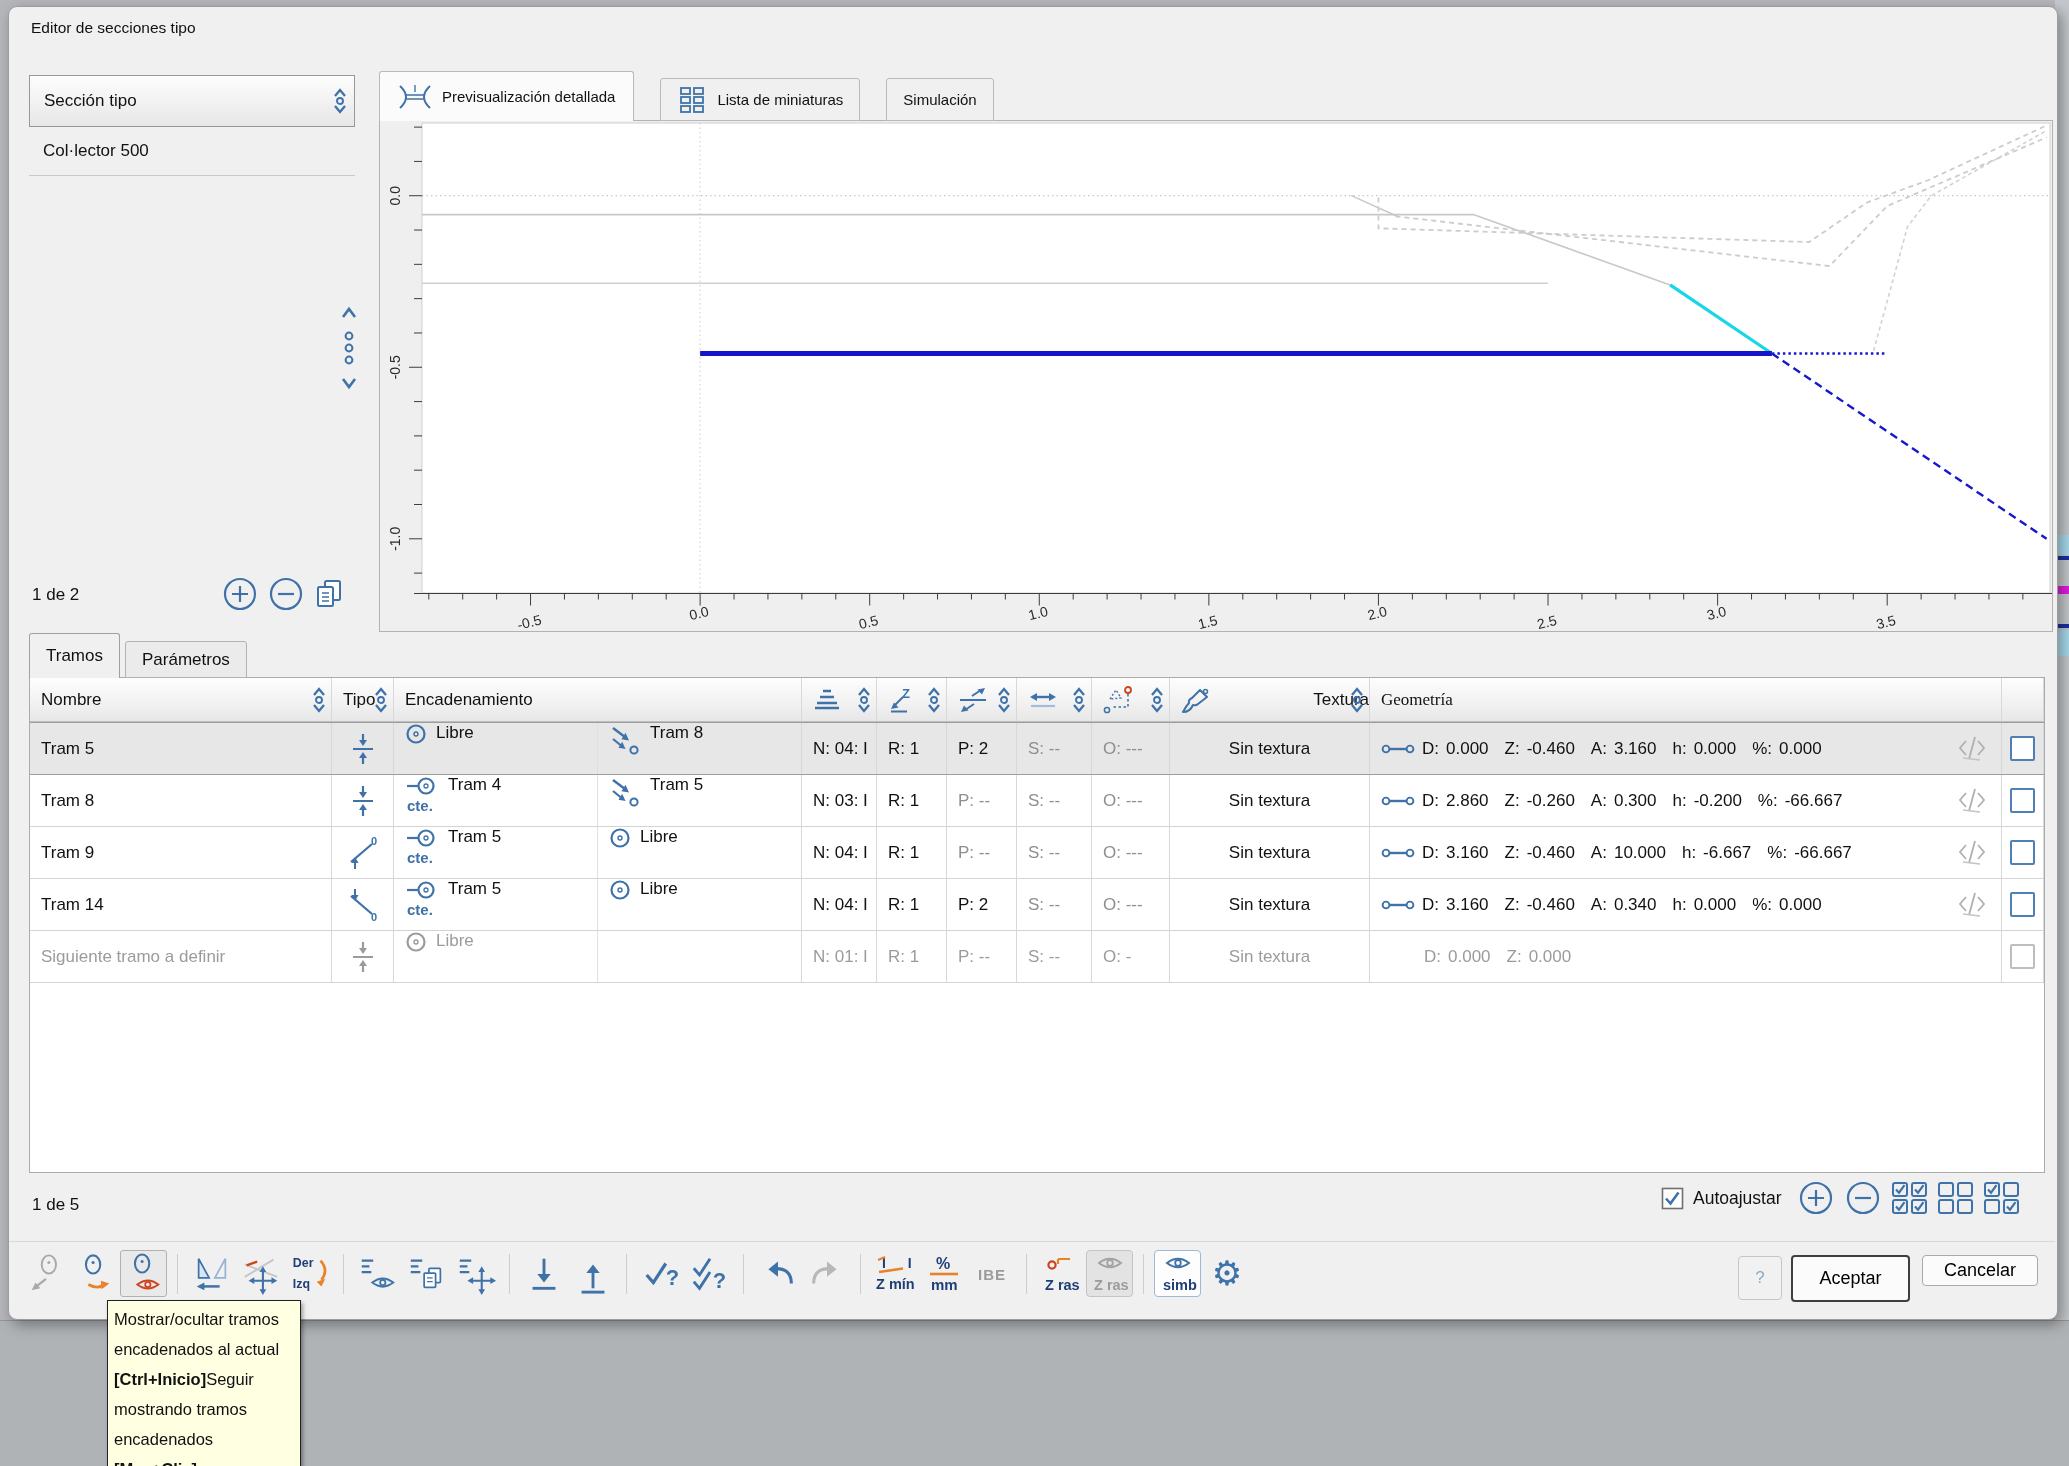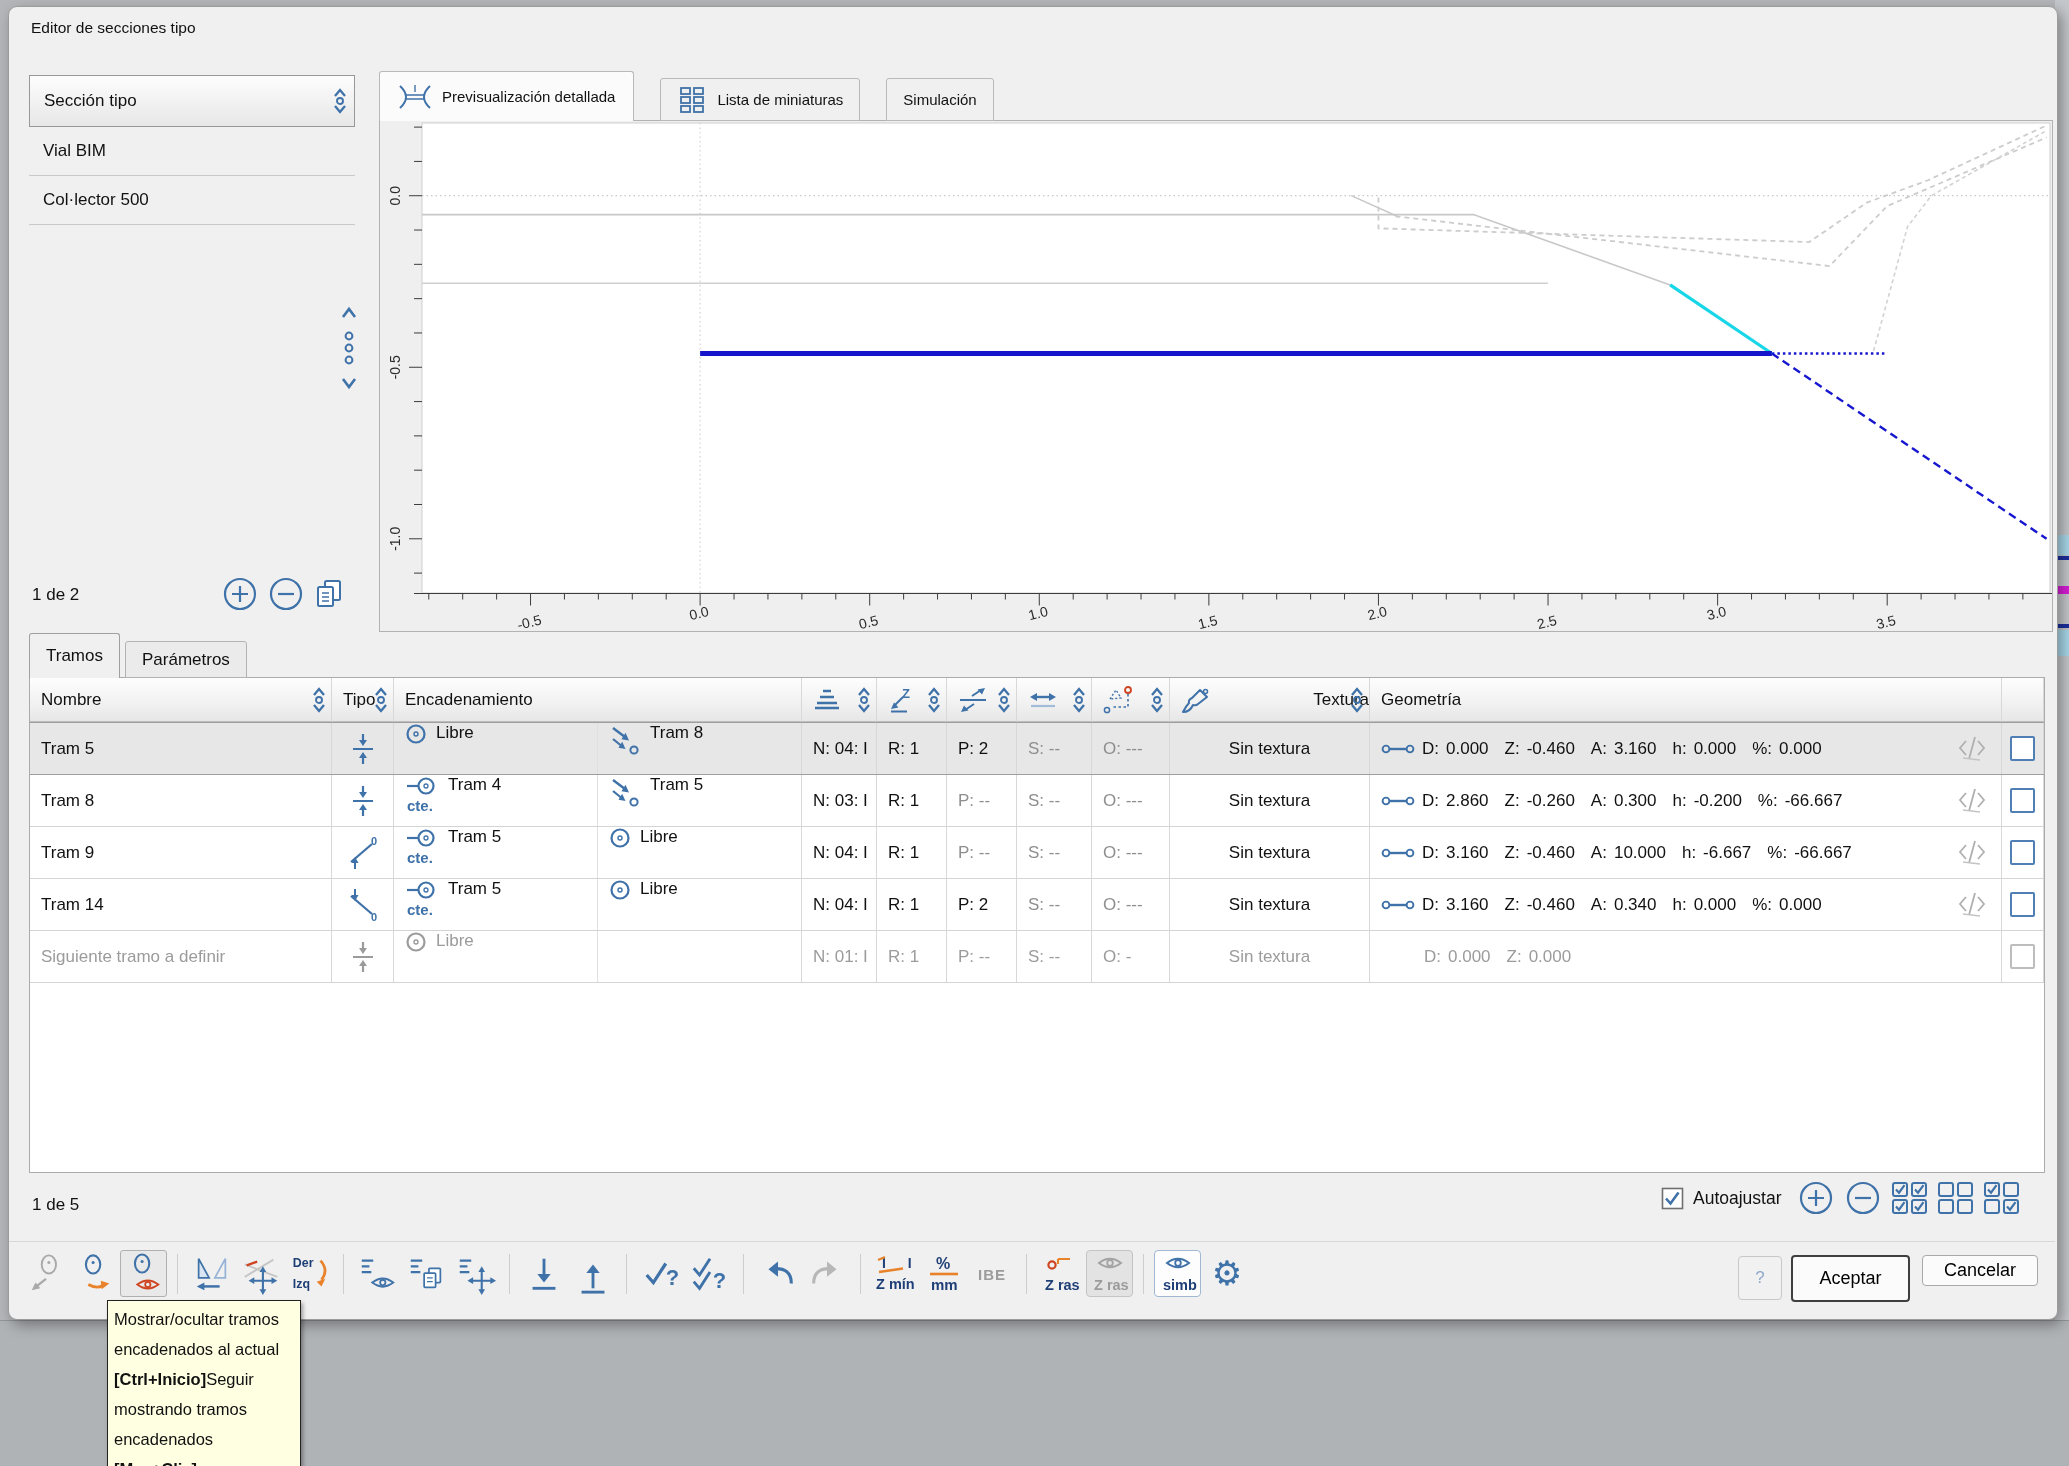--- a/index.html
+++ b/index.html
@@ -110,21 +110,20 @@
       <span>Sección tipo</span>
       <span class="sp-wrap ic" id="list-spin">
           <svg width="14" height="28" viewBox="0 0 14 28">
             <path d="M2 9 L7 3 L12 9" fill="none" stroke="#3f72a8" stroke-width="2.3"></path>
             <circle cx="7" cy="14" r="3" fill="none" stroke="#3f72a8" stroke-width="1.9"></circle>
             <path d="M2 19 L7 25 L12 19" fill="none" stroke="#3f72a8" stroke-width="2.3"></path>
           </svg>
         </span>
     </div>
     <div class="slist" id="section-list">
-        <div class="list-item">Vial BIM</div>
         <div class="list-item">Col·lector 500</div>
       </div>
     <div class="list-counter">1 de 2</div>
     <div class="list-actions" id="list-actions">
         <span class="ic">
           <svg width="38" height="38" viewBox="0 0 38 38">
             <circle cx="19" cy="19" r="15" fill="none" stroke="#3f72a8" stroke-width="2.2"></circle>
             <path d="M19 11 V27 M11 19 H27" stroke="#3f72a8" stroke-width="2.2"></path>
           </svg>
         </span>
@@ -406,21 +405,21 @@
             </span>
             <span>Textura</span>
             <span class="sp-abs ic">
               <svg width="14" height="28" viewBox="0 0 14 28">
                 <path d="M2 9 L7 3 L12 9" fill="none" stroke="#3f72a8" stroke-width="2.3"></path>
                 <circle cx="7" cy="14" r="3" fill="none" stroke="#3f72a8" stroke-width="1.9"></circle>
                 <path d="M2 19 L7 25 L12 19" fill="none" stroke="#3f72a8" stroke-width="2.3"></path>
               </svg>
             </span>
           </div>
-          <div class="cell" style="width: 632px;">
+          <div class="cell" style="width: 632px; font-family: Liberation Serif, serif;">
             <span>Geometría</span>
           </div>
           <div class="cell" style="width: 42px;"></div>
         </div>
         <div class="trow rowd sel">
           <div class="cell" style="width:302px">Tram 5</div>
           <div class="cell" style="width:62px;justify-content:center;padding:0">
             <span class="ic">
               <svg width="26" height="34" viewBox="0 0 26 34">
                 <path d="M3 17 H23" stroke="#3f72a8" stroke-width="2"></path>

